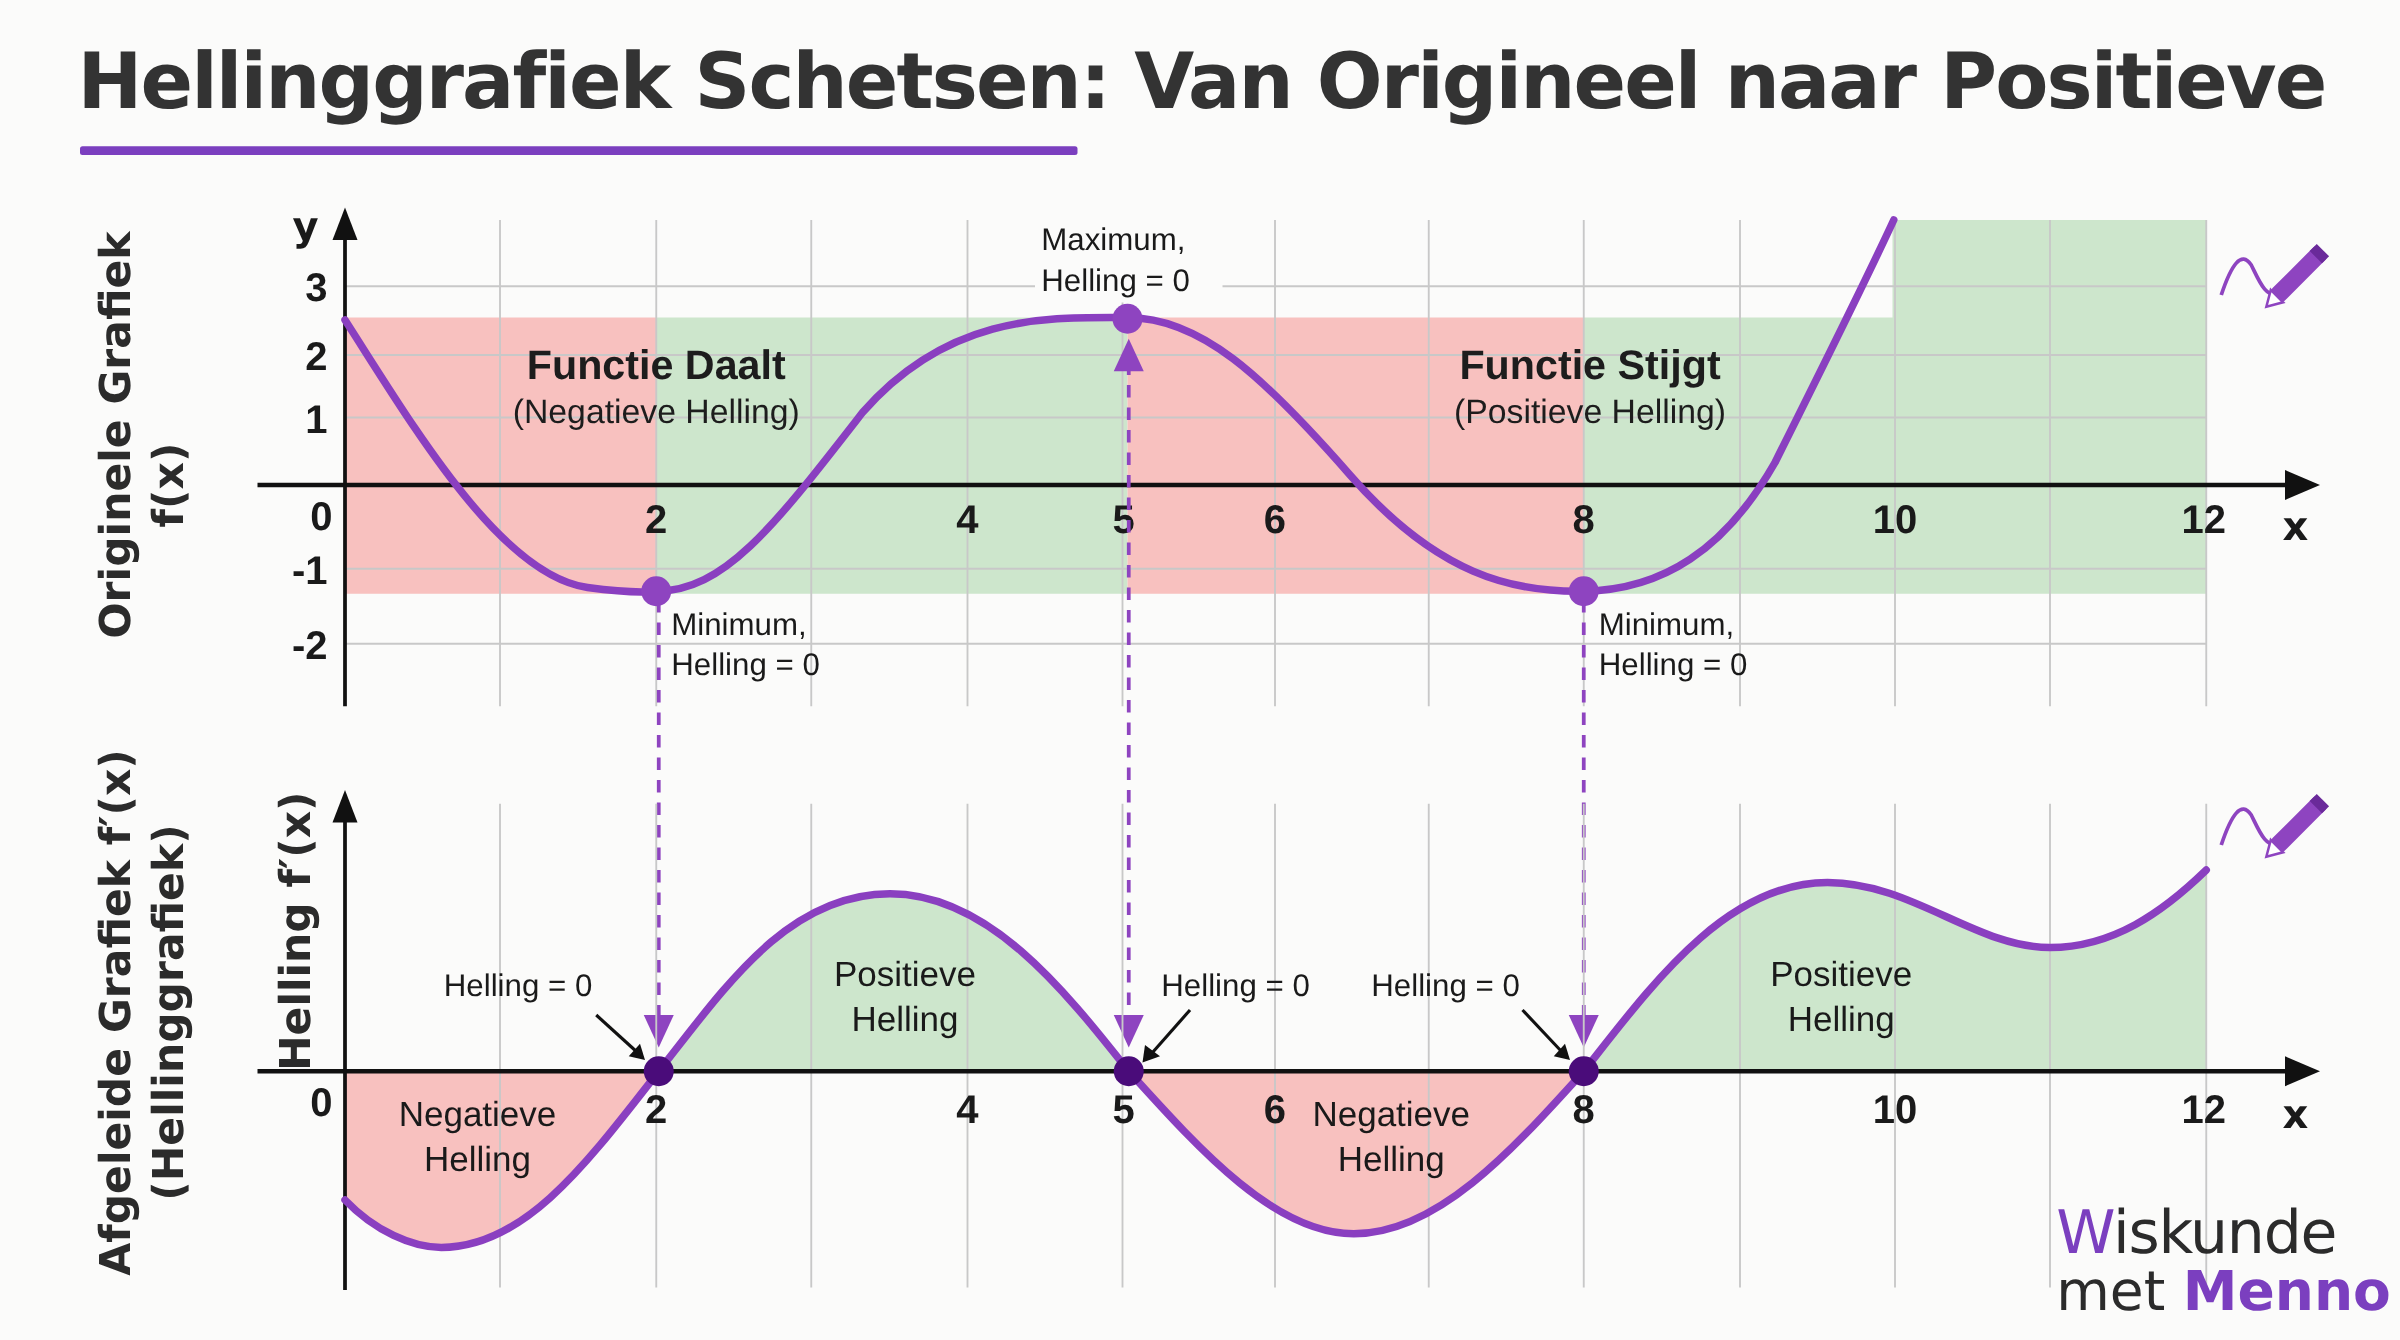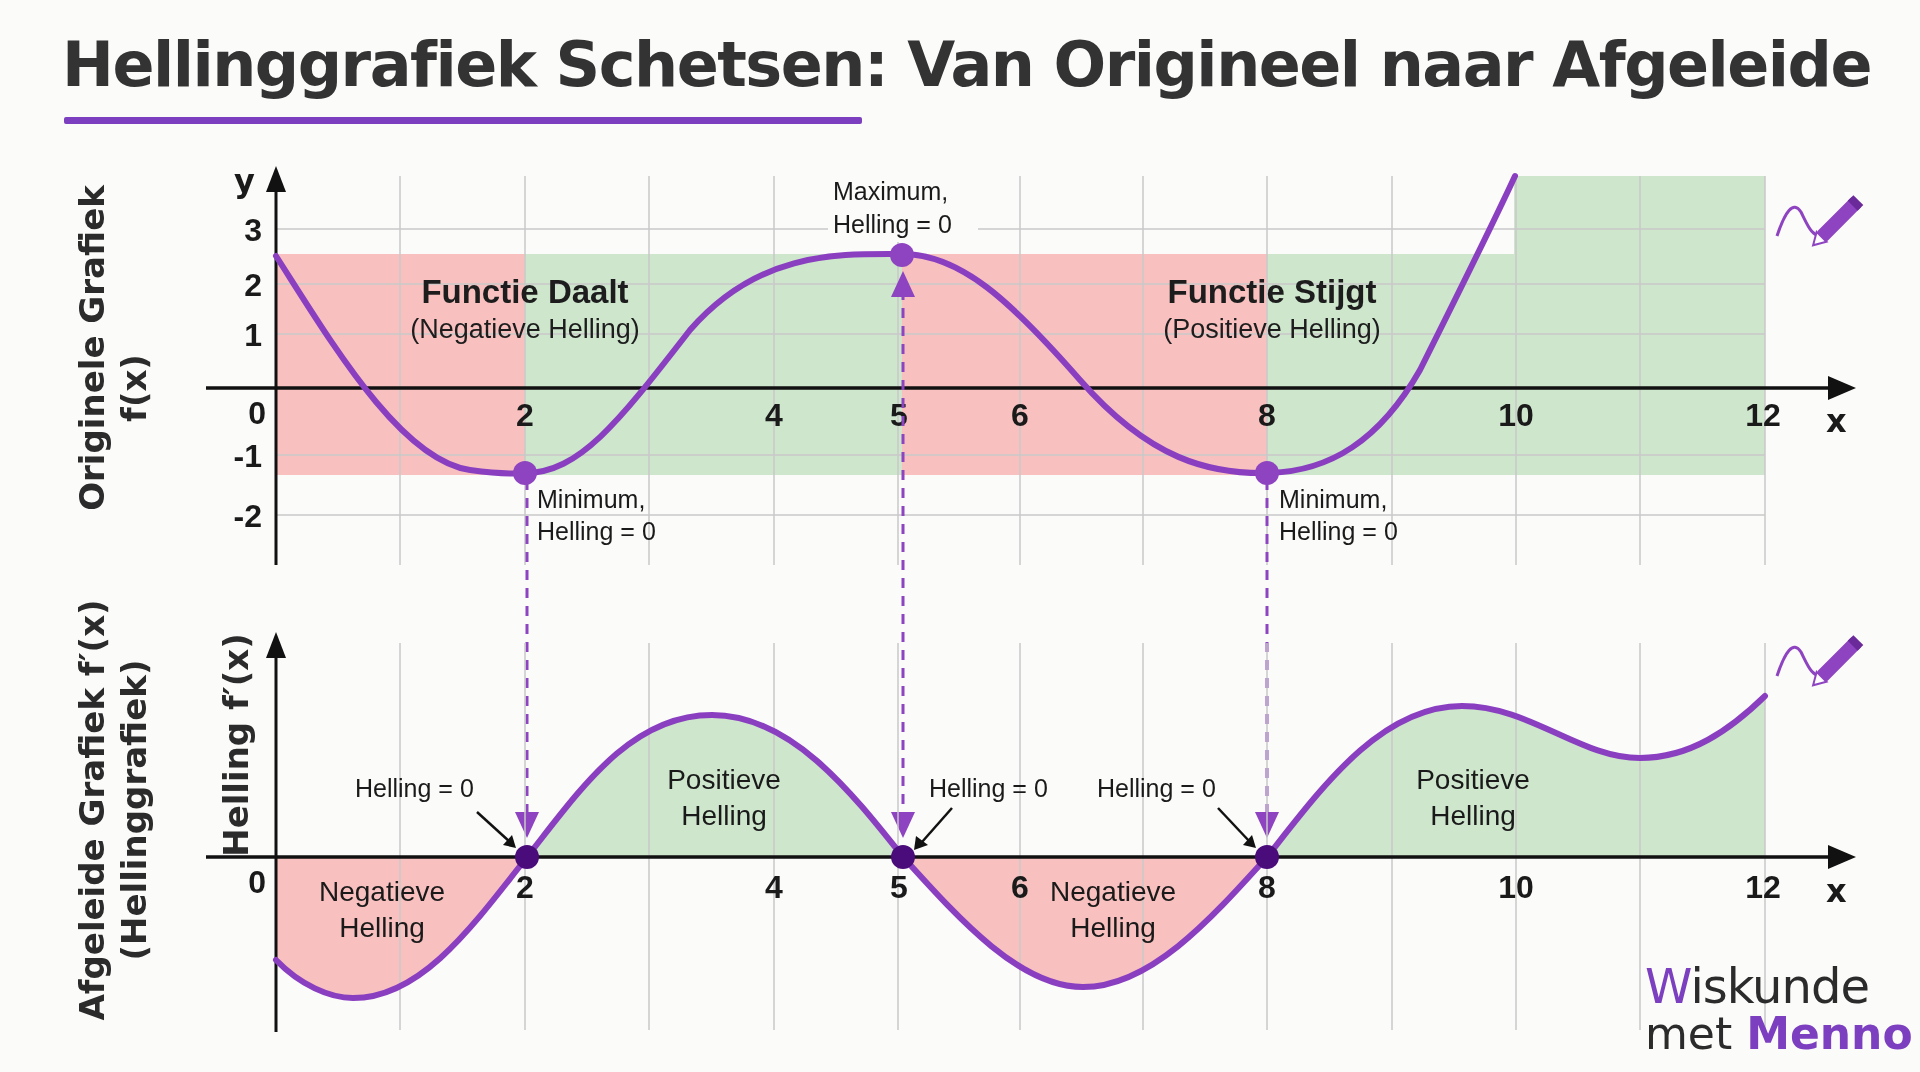--- a/index.html
+++ b/index.html
@@ -19,21 +19,21 @@
   .side { font-size: 34px; font-weight: bold; fill: #2b2b2b; }
   .logo { position: absolute; left: 1645px; top: 962px; text-align: left; line-height: 1; }
   .logo .l1 { font-size: 48px; font-weight: normal; color: #2b2b2b; letter-spacing: -1px; }
   .logo .l1 .w { color: #7b3fbf; }
   .logo .l2 { font-size: 44px; color: #2b2b2b; margin-top: 2px; text-align: center; }
   .logo .l2 .m { color: #7b3fbf; font-weight: bold; }
 </style>
 </head>
 <body>
 
-<div class="title">Hellinggrafiek Schetsen: Van Origineel naar Afgeleide</div>
+<div class="title">Hellinggrafiek Schetsen: Van Origineel naar Positieve</div>
 <div class="underline"></div>
 
 <svg width="1920" height="1072" viewBox="0 0 1920 1072">
   <defs>
     <marker id="arrBlack" markerWidth="10" markerHeight="10" refX="8" refY="5" orient="auto" markerUnits="userSpaceOnUse">
       <path d="M0,0 L10,5 L0,10 z" fill="#111"></path>
     </marker>
     <marker id="arrPurple" markerWidth="24" markerHeight="24" refX="12" refY="12" orient="auto" markerUnits="userSpaceOnUse">
       <path d="M0,0 L24,12 L0,24 z" fill="#8e44c0"></path>
     </marker>

